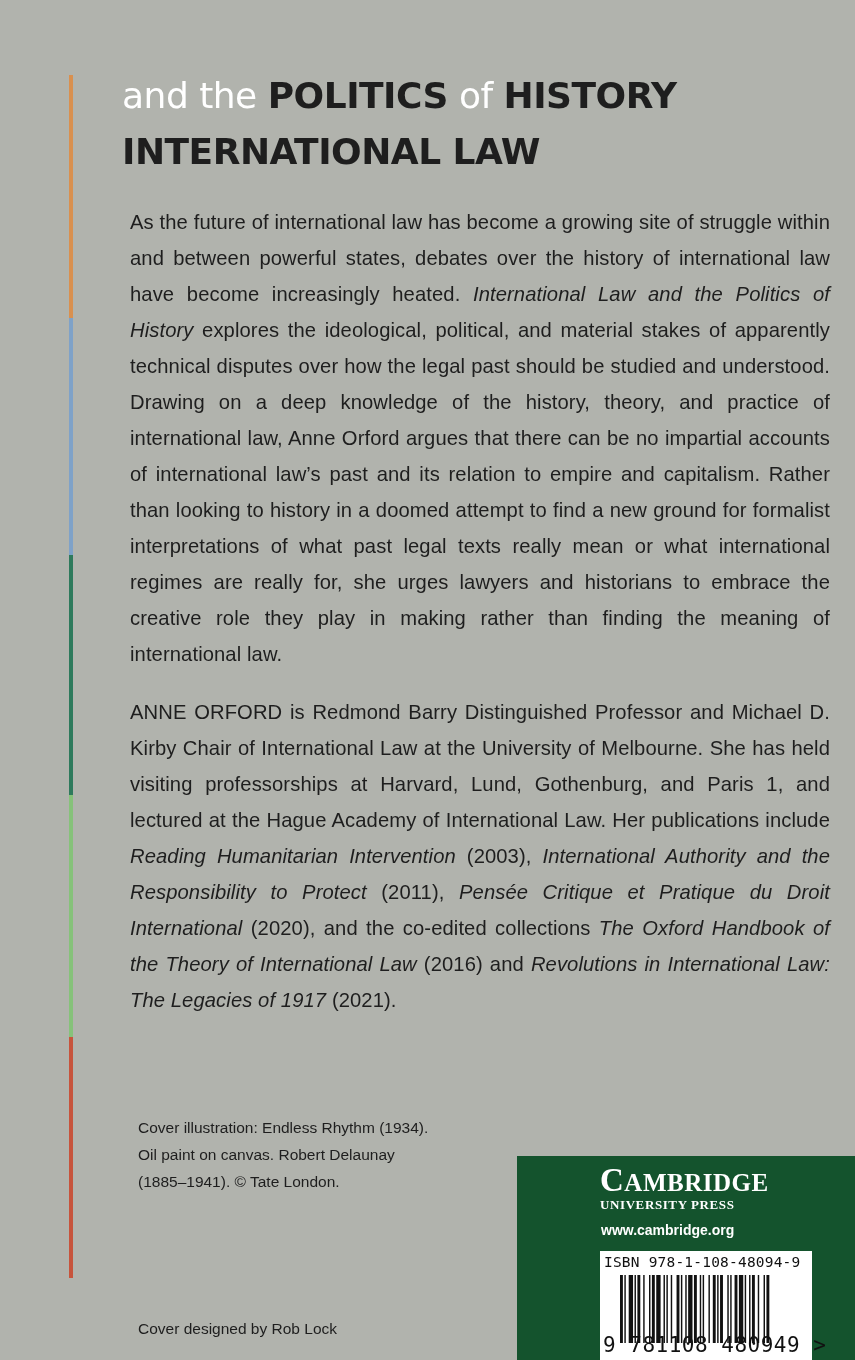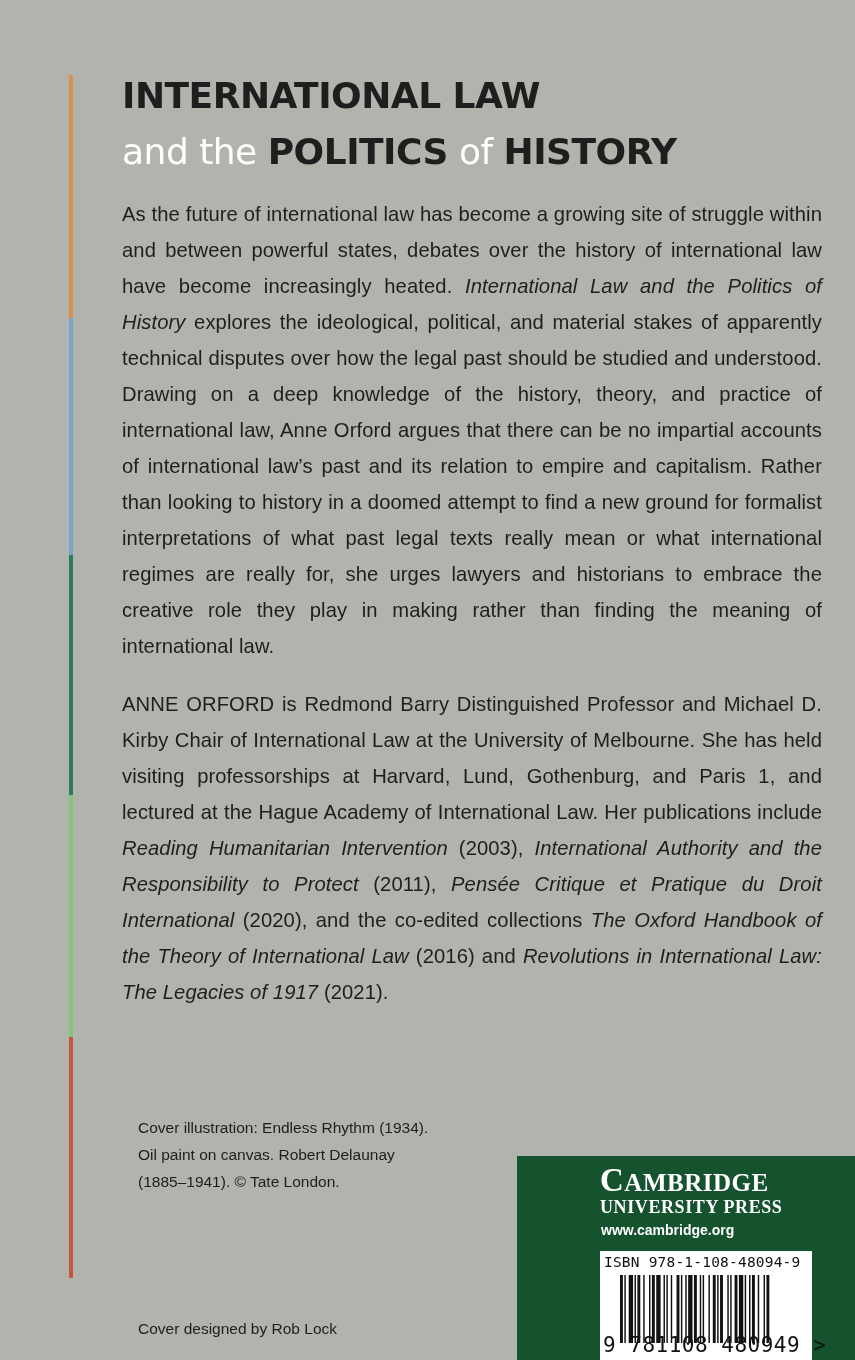--- a/index.html
+++ b/index.html
@@ -31,21 +31,21 @@
       font-weight: bold;
       letter-spacing: -0.5px;
     }
     .title .line { display: block; white-space: nowrap; }
     .title .dark { color: #1e1e1e; font-weight: bold; }
     .title .light { color: #ffffff; font-weight: normal; }
     .body-text {
       position: absolute;
       left: 122px;
       width: 700px;
-      margin: 0;
+      margin: 8px;
       font-family: "Liberation Sans", sans-serif;
       font-size: 20.2px;
       line-height: 36px;
       text-align: justify;
       color: #1e1e1e;
       letter-spacing: 0.1px;
     }
     .body-text em { font-style: italic; }
     #blurb { top: 196px; }
     #bio { top: 686px; }
@@ -79,21 +79,21 @@
       letter-spacing: 0.5px;
       white-space: nowrap;
     }
     .pub-name .big { font-size: 33px; }
     .pub-sub {
       position: absolute;
       left: 83px;
       top: 41px;
       font-family: "Liberation Serif", serif;
       color: #ffffff;
-      font-size: 18px;
+      font-size: 13px;
       font-weight: bold;
       letter-spacing: 0.6px;
       white-space: nowrap;
       text-align: center;
     }
     .pub-url {
       position: absolute;
       left: 84px;
       top: 66px;
       font-family: "Liberation Sans", sans-serif;
@@ -142,22 +142,22 @@
 </head>
 <body>
 
 <div class="color-bar" id="bar0" style="top: 75px; height: 243px; background: rgb(217, 144, 79);"></div>
 <div class="color-bar" id="bar1" style="top: 318px; height: 237px; background: rgb(127, 162, 200);"></div>
 <div class="color-bar" id="bar2" style="top: 555px; height: 240px; background: rgb(46, 122, 92);"></div>
 <div class="color-bar" id="bar3" style="top: 795px; height: 242px; background: rgb(134, 194, 122);"></div>
 <div class="color-bar" id="bar4" style="top: 1037px; height: 241px; background: rgb(199, 84, 60);"></div>
 
 <h1 class="title">
+  <span class="line"><span class="light">and the </span><span class="dark">POLITICS</span><span class="light"> of </span><span class="dark">HISTORY</span></span>
   <span class="line dark">INTERNATIONAL LAW</span>
-  <span class="line"><span class="light">and the </span><span class="dark">POLITICS</span><span class="light"> of </span><span class="dark">HISTORY</span></span>
 </h1>
 
 <p class="body-text" id="blurb"><span>As the future of international law has become a growing site of struggle within and between powerful states, debates over the history of interna­tional law have become increasingly heated. </span><em>International Law and the Politics of History</em><span> explores the ideological, political, and material stakes of apparently technical disputes over how the legal past should be studied and understood. Drawing on a deep knowledge of the history, theory, and practice of international law, Anne Orford argues that there can be no impartial accounts of international law’s past and its relation to empire and capitalism. Rather than looking to history in a doomed attempt to find a new ground for formalist interpretations of what past legal texts really mean or what international regimes are really for, she urges lawyers and historians to embrace the creative role they play in making rather than finding the meaning of international law.</span></p>
 
 <p class="body-text" id="bio"><span>ANNE ORFORD is Redmond Barry Distinguished Professor and Michael D. Kirby Chair of International Law at the University of Melbourne. She has held visiting professorships at Harvard, Lund, Gothenburg, and Paris 1, and lectured at the Hague Academy of International Law. Her publications include </span><em>Reading Humanitarian Intervention</em><span> (2003), </span><em>International Authority and the Responsibility to Protect</em><span> (2011), </span><em>Pensée Critique et Pratique du Droit International</em><span> (2020), and the co-edited collections </span><em>The Oxford Handbook of the Theory of International Law</em><span> (2016) and </span><em>Revolutions in International Law: The Legacies of 1917</em><span> (2021).</span></p>
 
 <div class="small-text" id="illustration">
   <div>Cover illustration: Endless Rhythm (1934).</div>
   <div>Oil paint on canvas. Robert Delaunay</div>
   <div>(1885–1941). © Tate London.</div>

